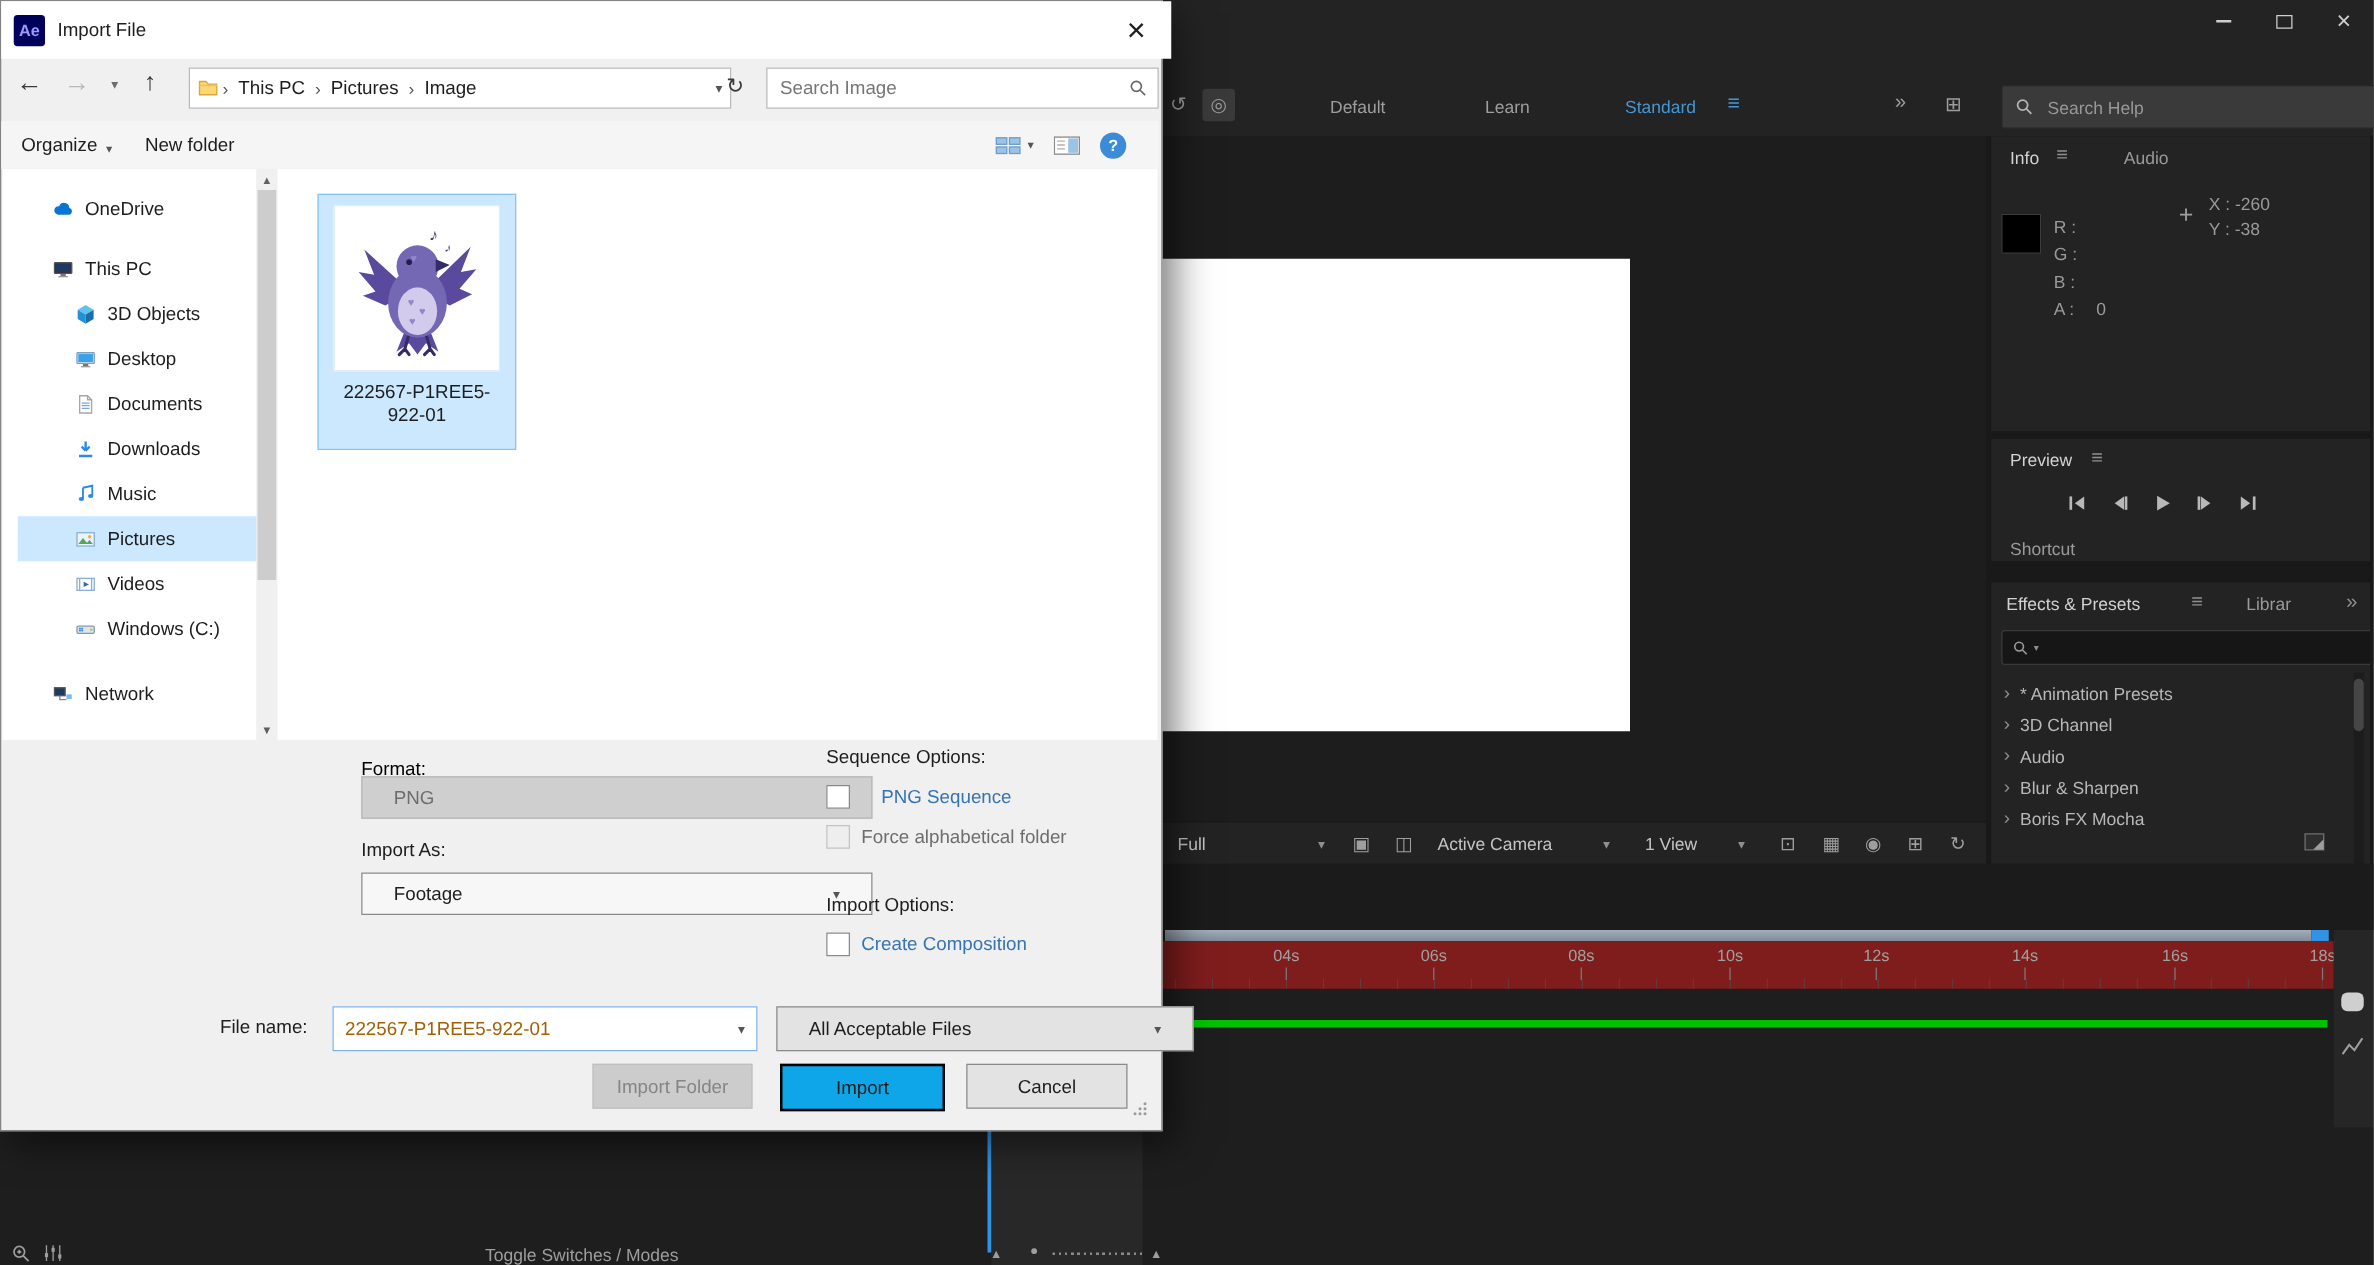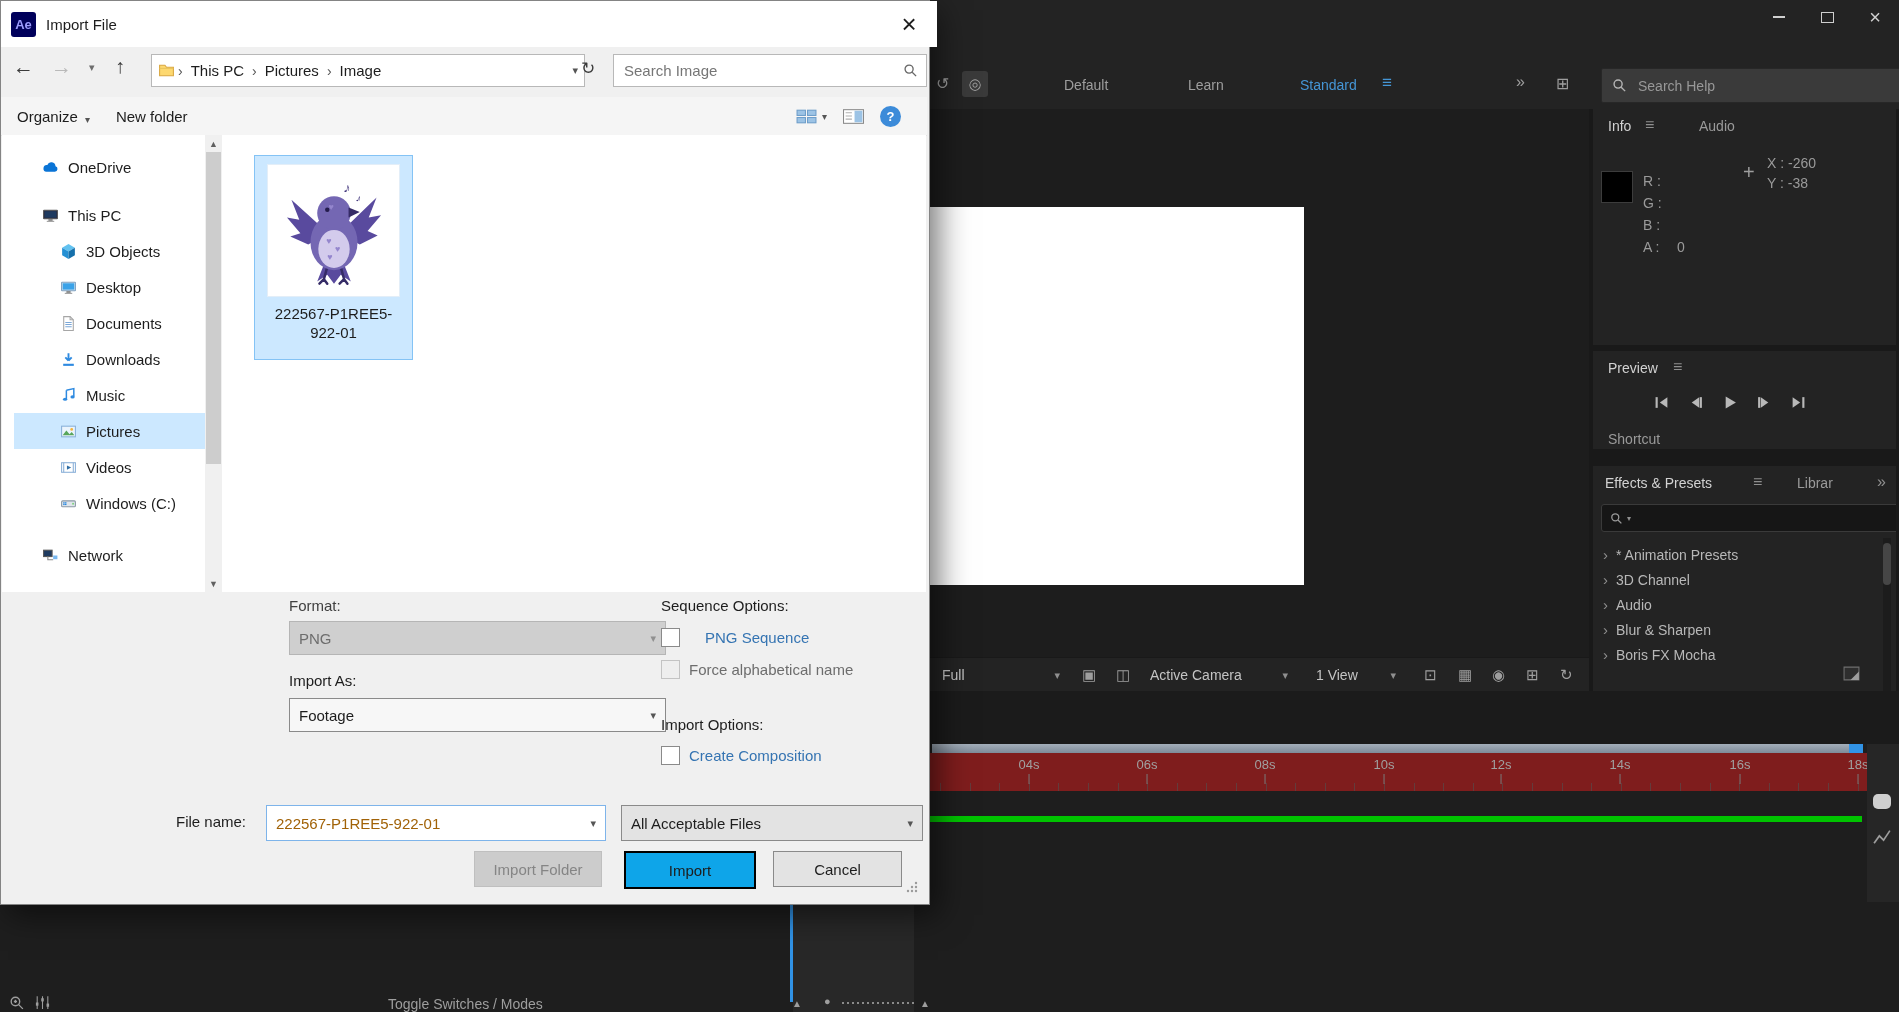--- a/index.html
+++ b/index.html
@@ -17,21 +17,21 @@
   .tick i{width:1px;height:10px;background:#7a7a7a;font-style:normal}
   .ddl{position:absolute;display:flex;align-items:center;justify-content:space-between;color:#c4c4c4;font-size:14px;height:34px}
   .ddl .car{color:#8f8f8f;font-size:11px;margin-left:8px}
   .treerow{position:absolute;display:flex;gap:8px;align-items:center;white-space:nowrap}
   .treerow .chev{color:#8f8f8f;font-size:15px}
   .treerow .lbl{color:#b8b8b8;font-size:14px}
   .ae-input{border:0;outline:0;background:transparent;color:#c0c0c0;font-family:"Liberation Sans",sans-serif;font-size:14px;flex:1;min-width:0}
   .ae-input::placeholder{color:#989898}
   
   #dlg{position:absolute;left:0;top:0;width:928px;height:903px;background:#f0f0f0;border:1px solid #848484;box-shadow:8px 10px 30px rgba(0,0,0,.55);font-size:15px;color:#1d1d1d}
-  .combo{position:absolute;display:flex;align-items:center;justify-content:space-between;padding:0 9px;font-size:15px}
+  .combo{position:absolute;display:flex;align-items:center;justify-content:space-between;padding:0 25px;font-size:15px}
   .car-d{font-size:11px;color:#555}
   .cb{width:17px;height:17px;background:#fff;border:1px solid #8a8a8a;flex:0 0 auto}
   .cb.dis{background:#eeeeee;border-color:#c3c3c3}
   .nav-item{display:flex;align-items:center;gap:9px;height:36px;padding-left:28px;white-space:nowrap;font-size:15px}
   .nav-item.child{padding-left:46px}
   .nav-item svg{flex:0 0 auto}
   .btn{position:absolute;display:flex;align-items:center;justify-content:center;font-size:15px;height:34px}
   .crumb{font-size:15px;padding:0 5px;white-space:nowrap}
   .crumb-sep{color:#555;font-size:14px;padding:0 1px}
   .win-input{border:0;outline:0;background:transparent;font-family:"Liberation Sans",sans-serif;font-size:15px;color:#a16207;min-width:0}
@@ -451,34 +451,34 @@
             <text x="45" y="31" font-size="8" fill="#9486cd">♥</text>
             <circle cx="44" cy="31" r="2" fill="#241c4d"></circle>
             <path d="M63 29 73 33 63 38z" fill="#352b66"></path>
           </svg>
         </div>
         <div style="width:140px;text-align:center;font-size:15px;line-height:19px;margin-top:7px;word-wrap:break-word">222567-P1REE5-922-01</div>
       </div>
     </div>
 
     <div class="abs" style="left:1px;top:591px;width:924px;height:311px;background:#f0f0f0">
-      <div style="position:absolute;left:287px;top:5px;color:#404040">Format:</div>
+      <div style="position:absolute;left:287px;top:15px;color:#000000">Format:</div>
       <div class="combo" style="left:287px;top:29px;width:357px;height:32px;background:#cfcfcf;border:1px solid #b5b5b5;color:#6d6d6d">
         <span>PNG</span>
           <span style="color:#909090;font-size:11px">▾</span>
       </div>
 
       <div style="position:absolute;left:659px;top:5px">Sequence Options:</div>
       <div style="position:absolute;left:659px;top:36px;display:flex;align-items:center;gap:25px">
         <span class="cb"></span>
         <span style="color:#3574b2">PNG Sequence</span>
       </div>
       <div style="position:absolute;left:659px;top:68px;display:flex;align-items:center;gap:9px">
         <span class="cb dis"></span>
-        <span style="color:#6d6d6d">Force alphabetical name</span>
+        <span style="color:#6d6d6d">Force alphabetical folder</span>
       </div>
 
       <div style="position:absolute;left:287px;top:80px">Import As:</div>
       <div class="combo" style="left:287px;top:106px;width:357px;height:32px;background:#f7f7f7;border:1px solid #8a8a8a">
         <span>Footage</span>
           <span class="car-d">▾</span>
       </div>
 
       <div style="position:absolute;left:659px;top:124px">Import Options:</div>
       <div style="position:absolute;left:659px;top:154px;display:flex;align-items:center;gap:9px">

